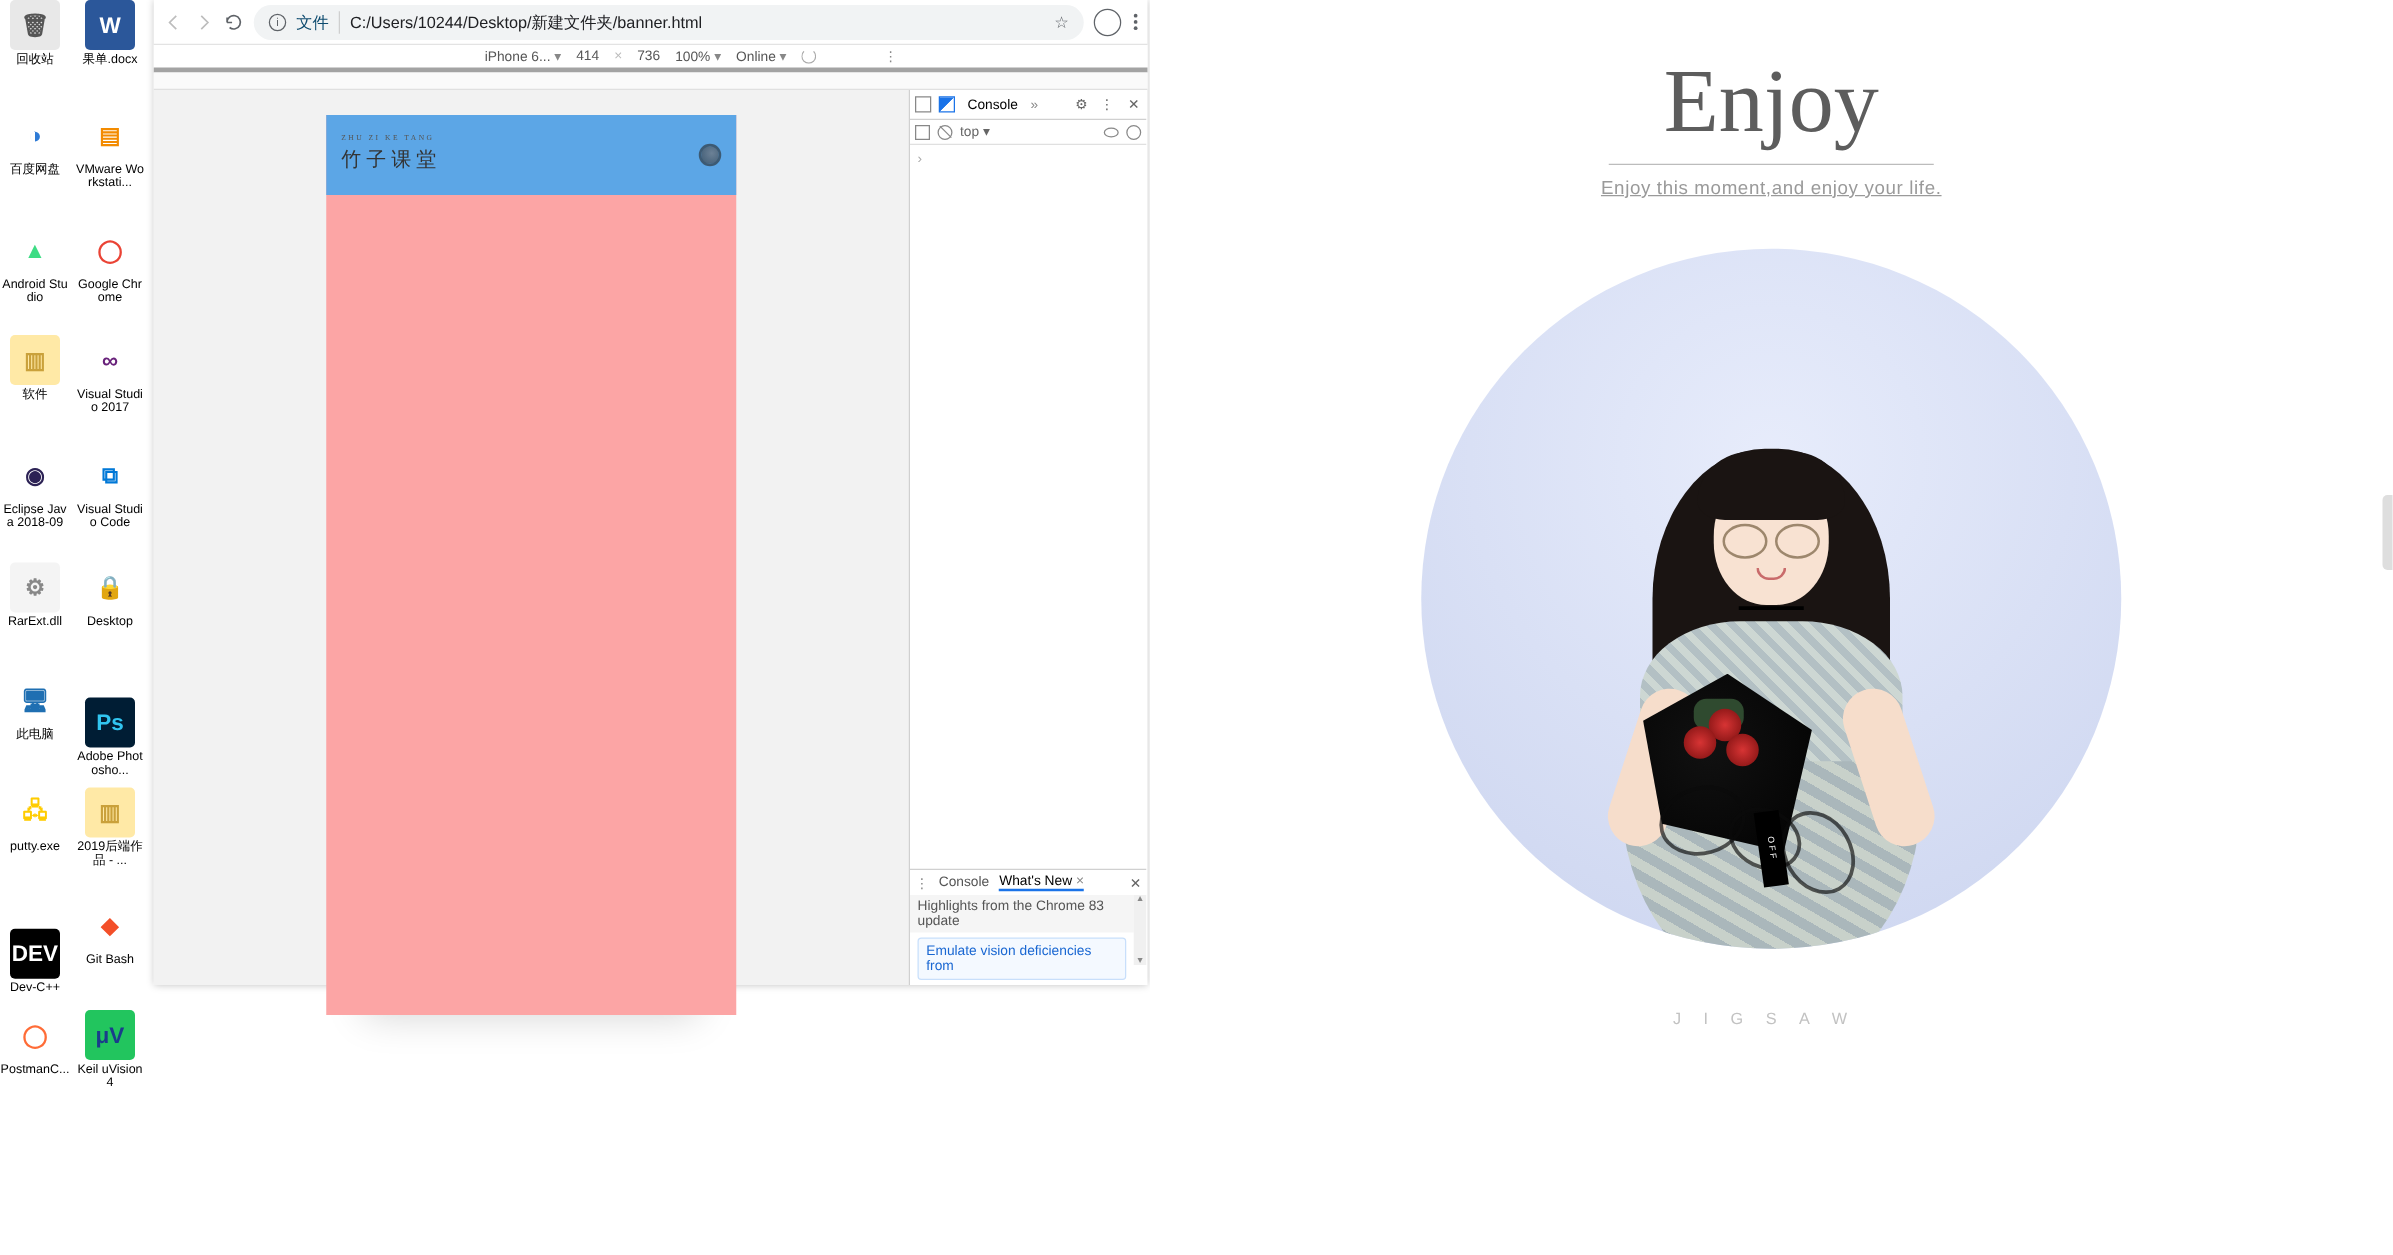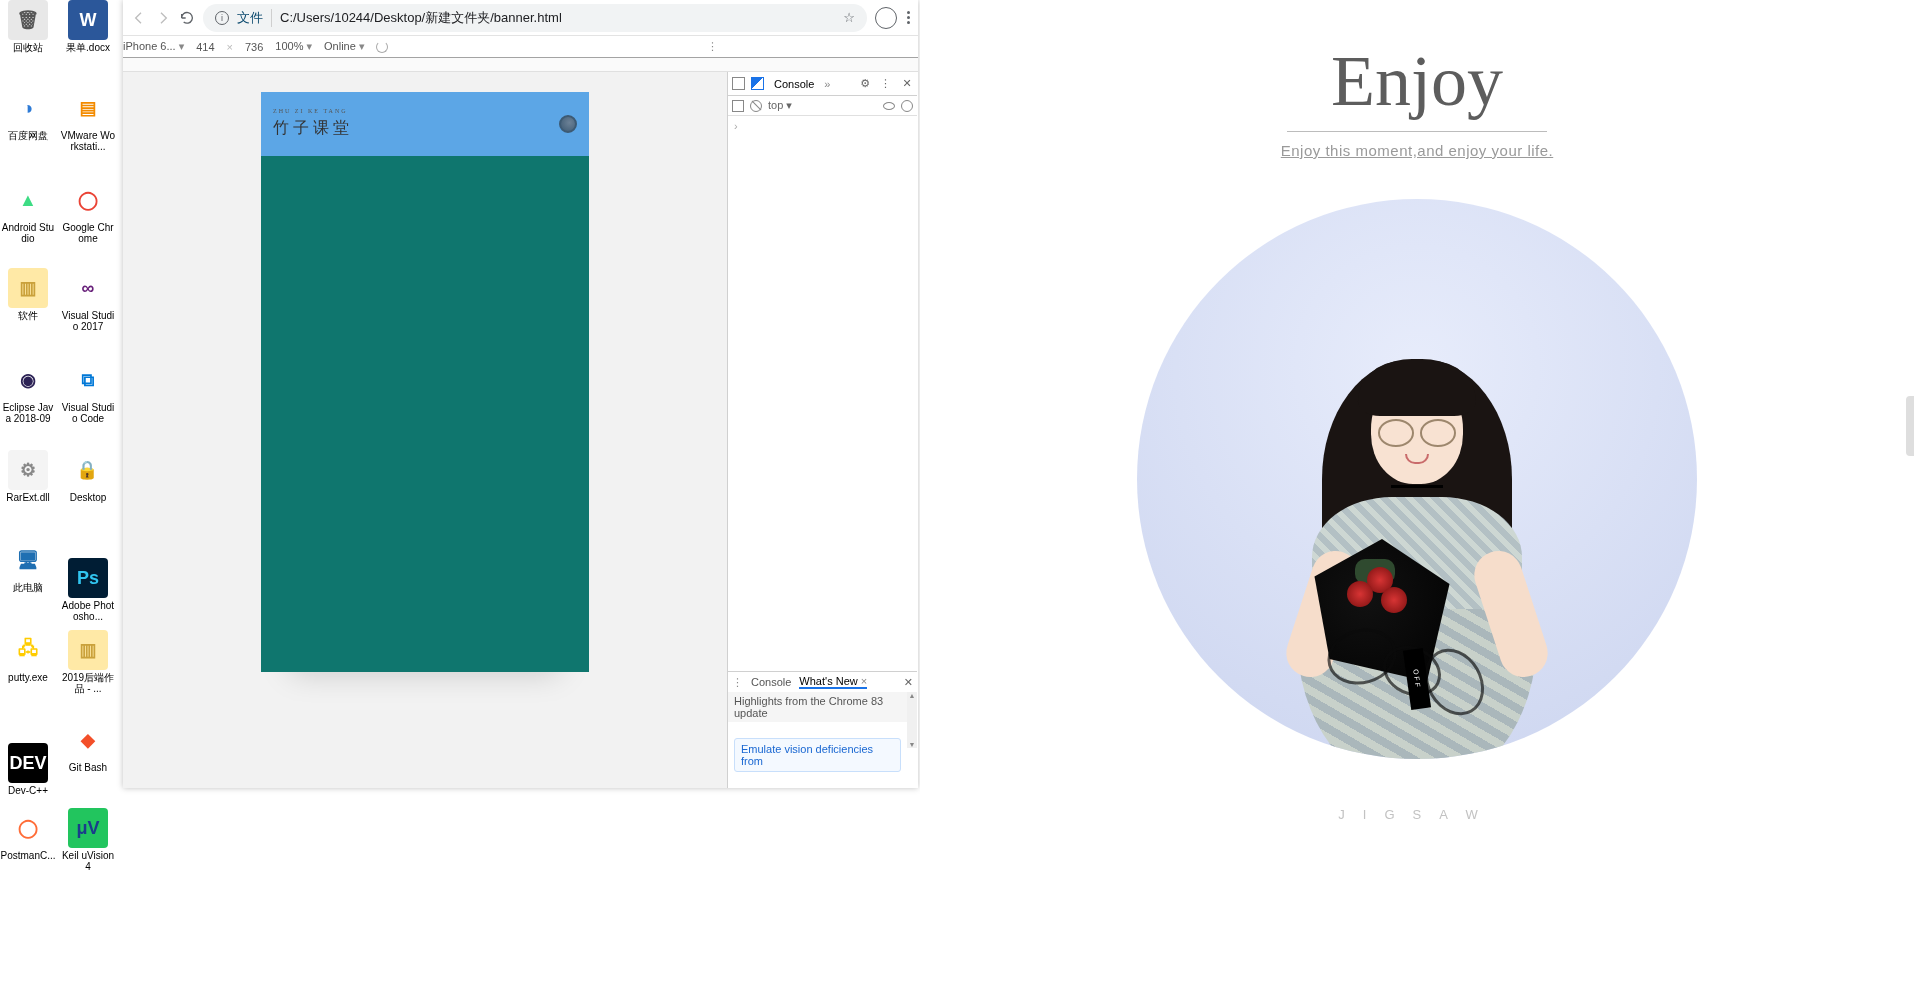--- a/index.html
+++ b/index.html
@@ -18,32 +18,32 @@
 #toolbar { height:36px; border-bottom:1px solid #e3e3e3; display:flex; align-items:center; padding:0 8px; gap:8px; color:#5f6368; font-size:13px; }
 #toolbar .nav svg{ width:16px; height:16px; display:block; }
 #addr { flex:1; height:28px; border-radius:14px; background:#f1f3f4; display:flex; align-items:center; padding:0 12px; gap:8px; }
 #addr .info{ width:14px;height:14px;border:1.5px solid #5f6368;border-radius:50%;font-size:9px;line-height:12px;text-align:center;color:#5f6368;}
 #addr .txt{ font-size:13px; color:#202124; }
 #toolbar .rgt{ display:flex; gap:10px; align-items:center;}
 #toolbar .avatar{ width:22px;height:22px;border:1.5px solid #5f6368;border-radius:50%; }
 #toolbar .dots span{ display:block;width:3px;height:3px;border-radius:50%;background:#5f6368;margin:2px 0;}
 
 
-#devbar { height:22px; background:#fff; border-bottom:1px solid #a3a3a3; display:flex; align-items:center; gap:12px; font-size:11px; color:#555; }
+#devbar { height:22px; background:#fff; border-bottom:4px solid #a3a3a3; display:flex; align-items:center; justify-content:center; gap:12px; font-size:11px; color:#555; }
 #devbar .sel:after{content:" ▾";color:#888;}
 #devbar .reload{ width:12px;height:12px;border:1.5px solid #aaa;border-radius:50%;border-top-color:transparent; }
 
 #ruler { height:14px; background:#fafafa; border-bottom:1px solid #e0e0e0; }
 
 
 #split { display:flex; height:716px; }
 
 
 #viewport { width:604px; background:#f2f2f2; display:flex; justify-content:center; padding-top:20px; }
-#phone { width:328px; height:580px; background:#0f766e; box-shadow:0 30px 30px -30px rgba(0,0,0,.18); }
+#phone { width:328px; height:720px; background:#fca5a5; box-shadow:0 30px 30px -30px rgba(0,0,0,.18); }
 #banner { height:64px; background:#5ca6e6; display:flex; align-items:center; justify-content:space-between; padding:0 12px; }
 #banner .logo-text{ font-size:16px; letter-spacing:4px; color:#333; font-family:"KaiTi","STKaiti",serif; position:relative; top:4px;}
 #banner .logo-text:before{content:"ZHU ZI KE TANG"; position:absolute; top:-10px; left:0; font-size:6px; letter-spacing:2px; color:#555;}
 #banner .menu{ width:18px; height:18px; border:2px solid #3d5a73; border-radius:50%; background:radial-gradient(circle at 60% 40%,#6c8196,#3d5a73);}
 
 
 #devtools { width:190px; border-left:1px solid #d0d0d0; display:flex; flex-direction:column; font-size:11px; color:#333; }
 #dt-tabs{ height:24px; border-bottom:1px solid #d0d0d0; display:flex; align-items:center; padding:0 4px; gap:6px;}
 #dt-tabs .ico{width:13px;height:13px;border:1.3px solid #888;}
 #dt-tabs .ico.sel{border-color:#1a73e8;}
@@ -64,21 +64,21 @@
 
 #dt-body{ flex:1; padding:4px 6px; font-family:Menlo,Consolas,monospace; color:#aaa; }
 
 
 #drawer{ border-top:1px solid #d0d0d0;}
 #drawer .tabs{height:20px;display:flex;align-items:center;padding:0 4px;gap:8px;font-size:11px;color:#555;}
 #drawer .tabs .t.active{color:#000;border-bottom:2px solid #1a73e8;}
 #drawer .tabs .t .x{margin-left:3px;color:#888;}
 #drawer .tabs .close{margin-left:auto;color:#666;}
 #drawer .hd{font-size:11px;color:#555;padding:3px 6px;background:#f5f5f5;}
-#drawer .card{margin:16px 6px;border:1px solid #c8dffb;border-radius:3px;padding:4px 6px;font-size:11px;color:#1967d2;background:#f4f9ff;}
+#drawer .card{margin:4px 6px;border:1px solid #c8dffb;border-radius:3px;padding:4px 6px;font-size:11px;color:#1967d2;background:#f4f9ff;}
 #drawer .sc{width:10px;background:#f0f0f0;}
 #drawer .row{display:flex;}
 #drawer .content{flex:1;}
 
 
 #poster{ position:absolute; left:920px; top:0; width:994px; height:1004px; background:#fff; }
 #poster .title{ text-align:center; font-family:"Brush Script MT","Segoe Script",cursive; color:#5d5d5d; font-size:72px; margin-top:40px; }
 #poster .hr{ width:260px; height:1px; background:#bcbcbc; margin:8px auto 10px; }
 #poster .sub{ text-align:center; color:#9a9a9a; font-size:15px; letter-spacing:.5px;text-decoration:underline; }
 #poster .circle-wrap{ width:560px; height:560px; margin:40px auto 0; position:relative;}

